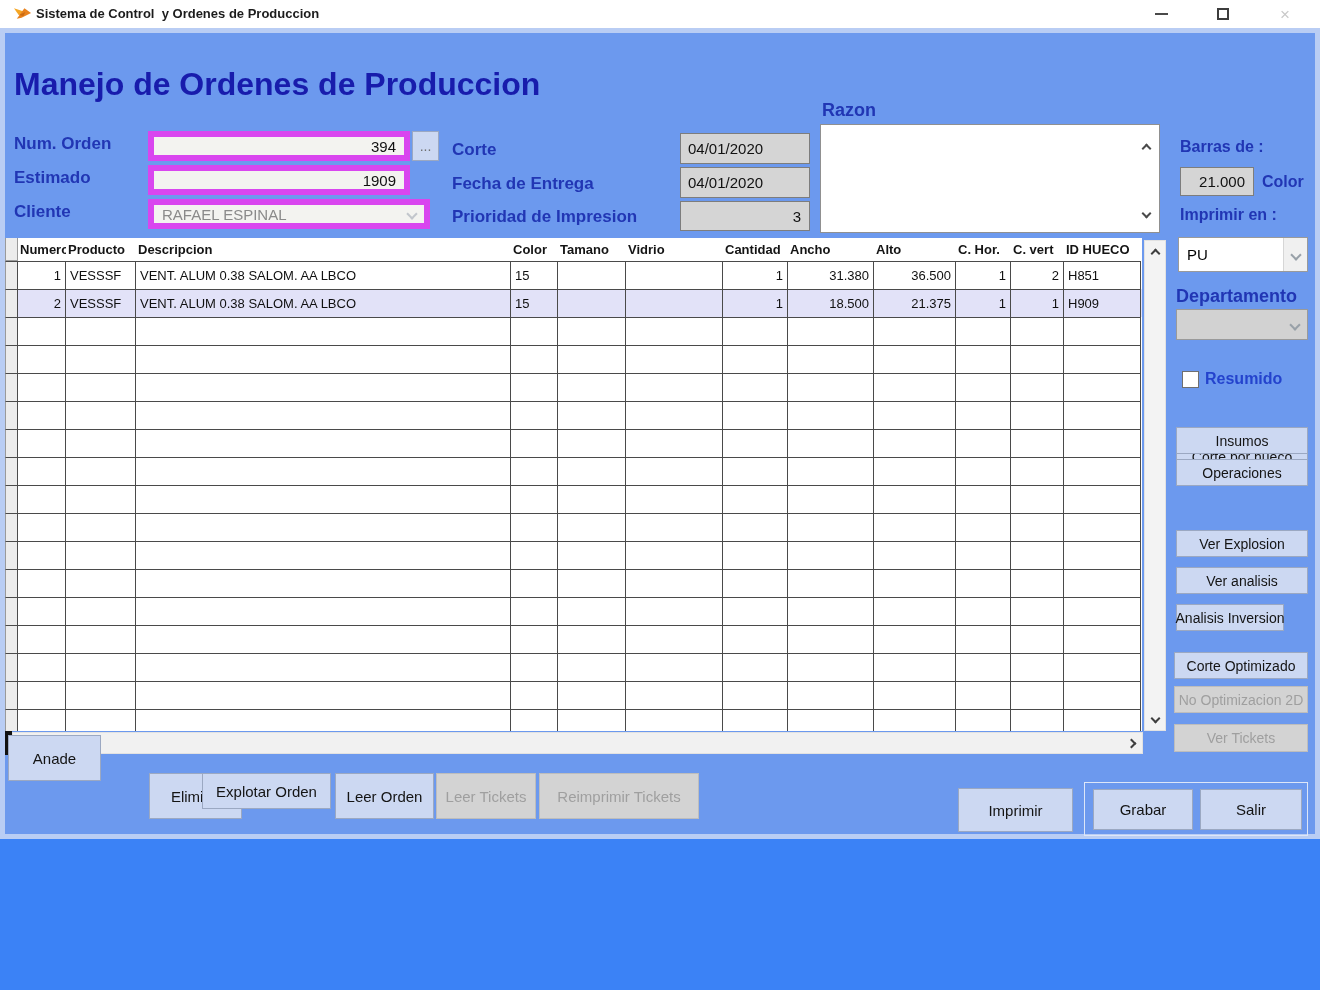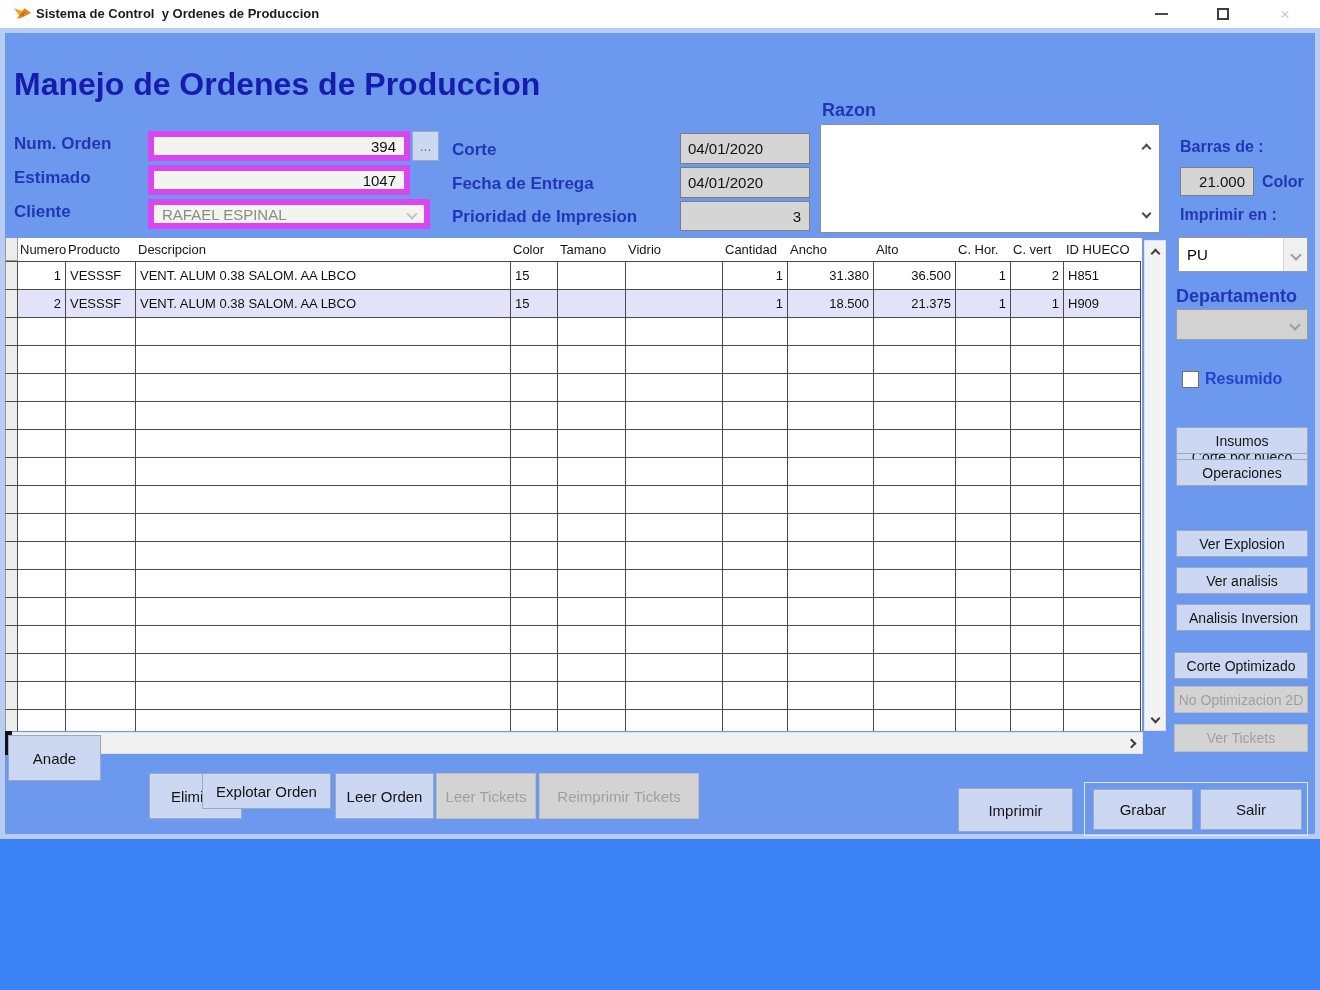--- a/index.html
+++ b/index.html
@@ -46,21 +46,21 @@
          display:flex; align-items:center; justify-content:center; font-size:14px; white-space:nowrap; cursor:default; }
   .btn.big { font-size:15px; }
   .btn.disabled { background:#d3d3d3; border-color:#bdbdbd; color:#9f9f9f; }
 
   .checkbox { position:absolute; left:1182px; top:370px; display:flex; align-items:center; }
   .cb-box { width:17px; height:17px; background:#fff; border:1px solid #6f6f6f; }
   .cb-lbl { margin-left:6px; font-size:16px; font-weight:bold; color:#2443cd; }
 
   
   .grid { position:absolute; left:5px; top:238px; width:1137px; height:493px; background:#fff; overflow:hidden; }
-  .g-header { display:flex; height:23px; background:#fff; }
+  .g-header { display:flex; height:23px; background:#fff;font-weight:bold; }
   .gh { flex:none; display:flex; align-items:center; padding:0 2px; font-size:13px; color:#141414; overflow:hidden; white-space:nowrap; }
   .g-row { display:flex; height:28px; background:#fff; }
   .g-row.sel { background:#e2e2f8; }
   .gc { flex:none; display:flex; align-items:center; padding:0 4px; font-size:13px; color:#101010;
         border-right:1px solid #4a4a4a; border-top:1px solid #4a4a4a; overflow:hidden; white-space:nowrap; }
   .gc.r { justify-content:flex-end; }
   .gsel { background:#ececec; border-left:1px solid #9a9a9a; padding:0; }
   .c0{width:13px}.c1{width:48px}.c2{width:70px}.c3{width:375px}.c4{width:47px}.c5{width:68px}
   .c6{width:97px}.c7{width:65px}.c8{width:86px}.c9{width:82px}.c10{width:55px}.c11{width:53px}.c12{width:77px}
 
@@ -98,21 +98,21 @@
 
     <div class="body-bg"></div>
 
     <div class="heading">Manejo de Ordenes de Produccion</div>
 
     <div class="lbl" style="left:14px; top:134px; font-size:17px;">Num. Orden</div>
     <div class="inp inp-light alR" style="left:148px; top:131px; width:262px; height:30px;">394</div>
     <div class="btn" style="left:412px; top:131px; width:27px; height:30px; color:#707070;">...</div>
 
     <div class="lbl" style="left:14px; top:168px; font-size:17px;">Estimado</div>
-    <div class="inp inp-light alR" style="left:148px; top:165px; width:262px; height:30px;">1047</div>
+    <div class="inp inp-light alR" style="left:148px; top:165px; width:262px; height:30px;">1909</div>
 
     <div class="lbl" style="left:14px; top:202px; font-size:17px;">Cliente</div>
     <div class="combo inp-light" style="left:148px; top:199px; width:282px; height:30px;">
       <span class="val" style="color:#8a8a8a;">RAFAEL ESPINAL</span>
       <span class="arrow">
           <i class="chev down thin" style="border-color:#c2c6cc;"></i>
         </span>
     </div>
 
     <div class="lbl" style="left:452px; top:140px; font-size:17px;">Corte</div>
@@ -153,21 +153,21 @@
     <div class="checkbox">
       <div class="cb-box"></div>
       <span class="cb-lbl">Resumido</span>
     </div>
 
     <div class="btn" style="left:1176px; top:395px; width:132px; height:27px;margin-top:48px;">Corte por hueco</div>
     <div class="btn" style="left:1176px; top:427px; width:132px; height:27px;">Insumos</div>
     <div class="btn" style="left:1176px; top:459px; width:132px; height:27px;">Operaciones</div>
     <div class="btn" style="left:1176px; top:530px; width:132px; height:27px;">Ver Explosion</div>
     <div class="btn" style="left:1176px; top:567px; width:132px; height:27px;">Ver analisis</div>
-    <div class="btn" style="left:1176px; top:604px; width:135px; height:27px;">Analisis Inversion</div>
+    <div class="btn" style="left:1176px; top:604px; width:108px; height:27px;">Analisis Inversion</div>
     <div class="btn" style="left:1174px; top:652px; width:134px; height:27px;">Corte Optimizado</div>
     <div class="btn disabled" style="left:1174px; top:686px; width:134px; height:27px;">No Optimizacion 2D</div>
     <div class="btn disabled" style="left:1174px; top:724px; width:134px; height:28px;">Ver Tickets</div>
 
     <div class="grid">
       <div class="g-header">
         <div class="gh c0 gsel" style="border-right:1px solid #9a9a9a; border-bottom:1px solid #9a9a9a;"></div>
       <div class="gh c1">Numero</div>
           <div class="gh c2">Producto</div>
           <div class="gh c3">Descripcion</div>

